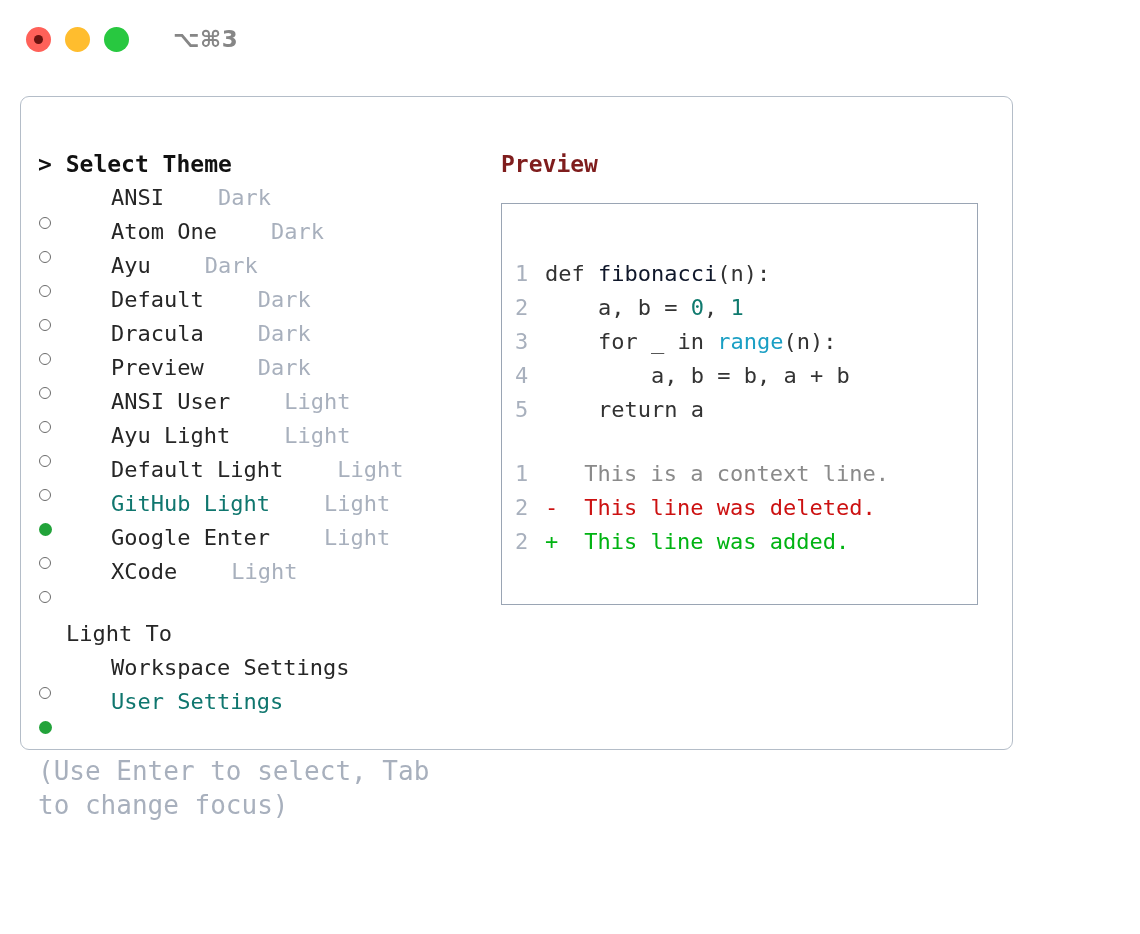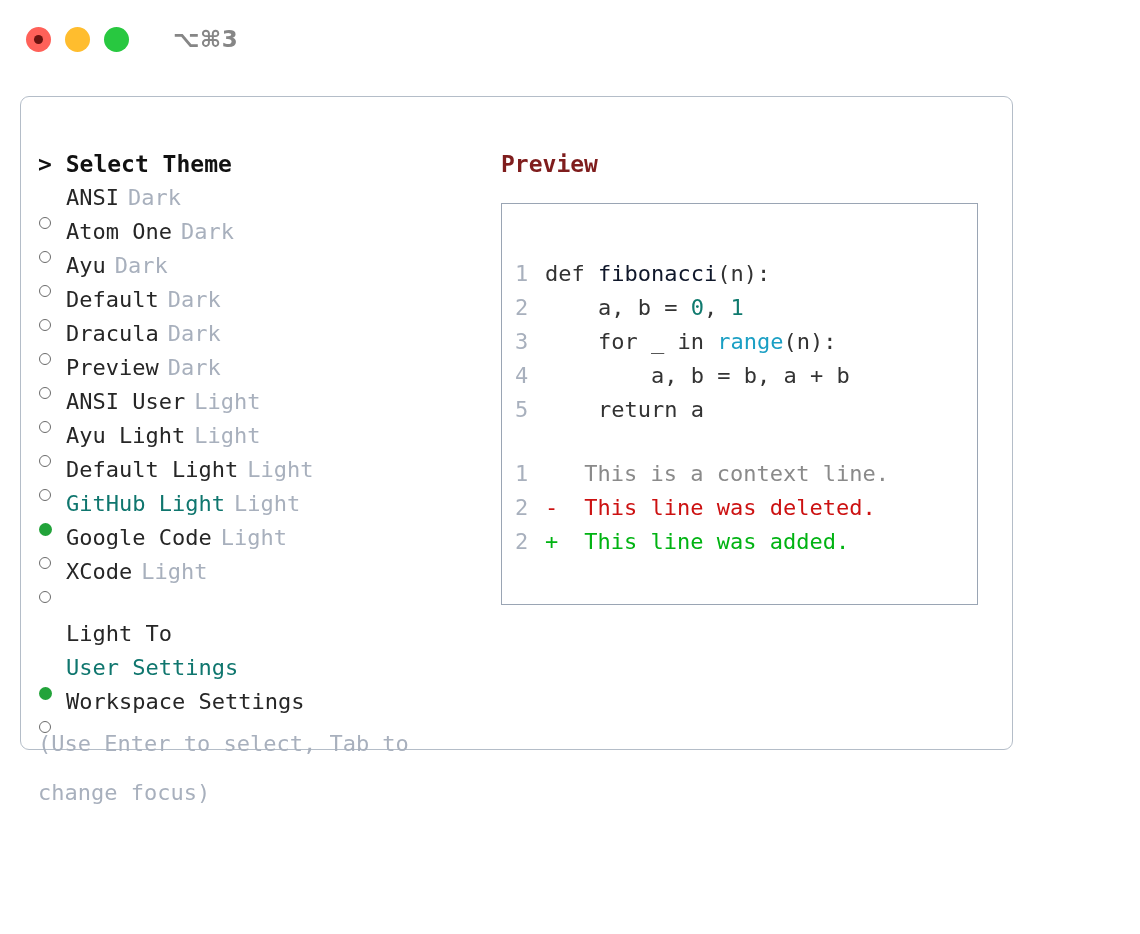--- a/index.html
+++ b/index.html
@@ -105,20 +105,21 @@
     white-space: pre;
   }
 
   .opt-row {
     display: flex;
     align-items: baseline;
     height: 34px;
     line-height: 34px;
     font-size: 22px;
     white-space: pre;
+    gap: 45px;
   }
   .bullet {
     width: 28px;
     flex: 0 0 28px;
     position: relative;
     line-height: 34px;
   }
   .bullet .ring {
     position: absolute;
     left: 1px;
@@ -150,22 +151,23 @@
   #apply-block { margin-top: 28px; }
   .apply-title {
     font-size: 22px;
     color: #262626;
     line-height: 34px;
     padding-left: 28px;
     white-space: pre;
   }
 
   #help-text {
-    font-size: 22px;
-    line-height: 49px;
+    margin-top: 35px;
+    font-size: 26px;
+    line-height: 34px;
     color: #a8b0bd;
     width: 400px;
     white-space: pre-wrap;
     word-break: break-word;
   }
 
   
   #preview-column {
     position: absolute;
     left: 480px;
@@ -248,29 +250,29 @@
             <div class="opt-row"><span class="bullet"><span class="ring"></span></span><span class="opt-name">ANSI</span><span class="opt-kind">Dark</span></div>
             <div class="opt-row"><span class="bullet"><span class="ring"></span></span><span class="opt-name">Atom One</span><span class="opt-kind">Dark</span></div>
             <div class="opt-row"><span class="bullet"><span class="ring"></span></span><span class="opt-name">Ayu</span><span class="opt-kind">Dark</span></div>
             <div class="opt-row"><span class="bullet"><span class="ring"></span></span><span class="opt-name">Default</span><span class="opt-kind">Dark</span></div>
             <div class="opt-row"><span class="bullet"><span class="ring"></span></span><span class="opt-name">Dracula</span><span class="opt-kind">Dark</span></div>
             <div class="opt-row"><span class="bullet"><span class="ring"></span></span><span class="opt-name">Preview</span><span class="opt-kind">Dark</span></div>
             <div class="opt-row"><span class="bullet"><span class="ring"></span></span><span class="opt-name">ANSI User</span><span class="opt-kind">Light</span></div>
             <div class="opt-row"><span class="bullet"><span class="ring"></span></span><span class="opt-name">Ayu Light</span><span class="opt-kind">Light</span></div>
             <div class="opt-row"><span class="bullet"><span class="ring"></span></span><span class="opt-name">Default Light</span><span class="opt-kind">Light</span></div>
             <div class="opt-row selected"><span class="bullet"><span class="dot"></span></span><span class="opt-name">GitHub Light</span><span class="opt-kind">Light</span></div>
-            <div class="opt-row"><span class="bullet"><span class="ring"></span></span><span class="opt-name">Google Code</span><span class="opt-kind">Light</span></div>
+            <div class="opt-row"><span class="bullet"><span class="ring"></span></span><span class="opt-name">Google Enter</span><span class="opt-kind">Light</span></div>
             <div class="opt-row"><span class="bullet"><span class="ring"></span></span><span class="opt-name">XCode</span><span class="opt-kind">Light</span></div>
           </div>
 
         <div id="apply-block">
           <div class="apply-title">Light To</div>
           <div id="apply-items">
+              <div class="opt-row"><span class="bullet"><span class="ring"></span></span><span class="opt-name">Workspace Settings</span></div>
               <div class="opt-row selected"><span class="bullet"><span class="dot"></span></span><span class="opt-name">User Settings</span></div>
-              <div class="opt-row"><span class="bullet"><span class="ring"></span></span><span class="opt-name">Workspace Settings</span></div>
             </div>
         </div>
 
         <div id="help-text">(Use Enter to select, Tab to change focus)</div>
       </div>
 
       <div id="preview-column">
         <div id="preview-title">Preview</div>
         <div id="preview-box">
           <div id="code-area">

